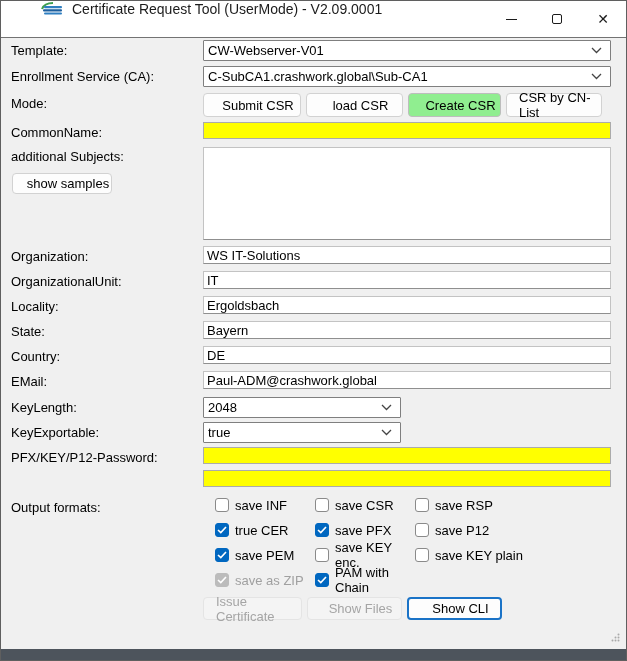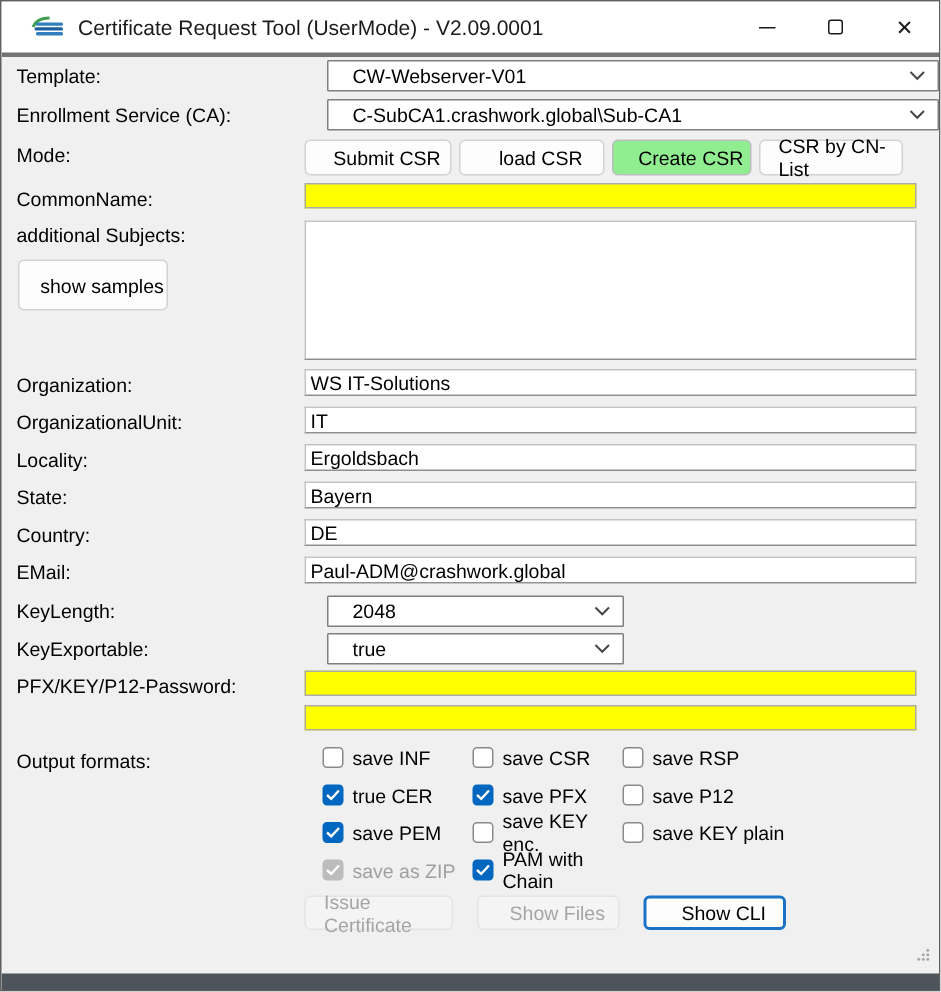--- a/index.html
+++ b/index.html
@@ -4,37 +4,38 @@
 <style>
   * { margin:0; padding:0; box-sizing:border-box; }
   html,body { width:627px; height:661px; font-family:"Liberation Sans", sans-serif; }
   .window {
     position:relative; width:627px; height:661px;
     background:#f0f0f0; border:1px solid #5f5f5f; overflow:hidden;
   }
   
   .titlebar {
     position:absolute; top:0; left:0; right:0; height:37px;
-    background:#ffffff; display:flex; align-items:center;
-    border-bottom:3px solid #737373;
+    background:#ffffff; display:flex; align-items:flex-start;
+    border-bottom:1px solid #737373;
+    padding-left:20px;
   }
   .app-icon { margin-left:20px; width:22px; height:16px; display:flex; align-items:center; }
   .title-text { margin-left:9px; font-size:14px; color:#1b1b1b; }
   .caption-buttons { margin-left:auto; display:flex; height:100%; }
   .caption-btn { width:46px; height:100%; display:flex; align-items:center; justify-content:center; cursor:default; }
   .min-glyph { width:11px; height:1px; background:#1b1b1b; }
   .max-glyph { width:10px; height:10px; border:1px solid #1b1b1b; border-radius:2px; }
   .close-glyph { font-size:14px; color:#1b1b1b; line-height:1; }
   
   .lbl { position:absolute; left:10px; font-size:13px; color:#000; white-space:nowrap; }
   
   .combo {
-    position:absolute; left:217px; width:408px; height:21px;
+    position:absolute; left:202px; width:408px; height:21px;
     background:#fff; border:1px solid #7f7f7f; border-radius:1px;
-    display:flex; align-items:center; font-size:13px; padding-left:16px;
+    display:flex; align-items:center; font-size:13px; padding-left:4px;
     justify-content:space-between;
   }
   .combo .chev { margin-right:8px; display:flex; }
   .combo.half { width:198px; }
   
   .tb {
     position:absolute; left:202px; width:408px; height:18px;
     background:#fff; border:1px solid #c3c3c3; border-bottom-color:#8f8f8f;
     font-size:13px; font-family:"Liberation Sans", sans-serif; padding:0 3px; color:#000;
   }
@@ -42,22 +43,22 @@
   textarea.tb { height:93px; resize:none; padding-top:2px; }
   
   .btn {
     background:#fdfdfd; border:1px solid #d2d2d2; border-radius:4px;
     font-size:13px; font-family:"Liberation Sans", sans-serif; color:#000;
     display:flex; align-items:center; justify-content:center; cursor:default;padding-left:12px;
   }
   .mode-row { position:absolute; left:202px; top:92px; width:408px; height:24px; display:flex; gap:5px; }
   .mode-row .btn { height:24px; }
   .mode-row .btn.active { background:#90ee90; border-color:#bdbdbd; }
-  .btn-samples { position:absolute; left:11px; top:172px; width:100px; height:34px; }
-  .actions { position:absolute; left:202px; top:596px; display:flex; gap:16px; }
+  .btn-samples { position:absolute; left:11px; top:172px; width:100px; height:21px; }
+  .actions { position:absolute; left:202px; top:596px; display:flex; gap:5px; }
   .actions .btn { height:23px; }
   .btn.disabled { background:#f4f4f4; border-color:#e4e4e4; color:#a5a5a5; }
   .btn.primary { border:2px solid #1a73c7; }
   
   .cb-grid {
     position:absolute; left:214px; top:496px; width:420px;
     display:grid; grid-template-columns:100px 100px 1fr; row-gap:9px;
   }
   .cb { display:flex; align-items:center; gap:6px; height:16px; font-size:13px; color:#000; }
   .cb .box {

